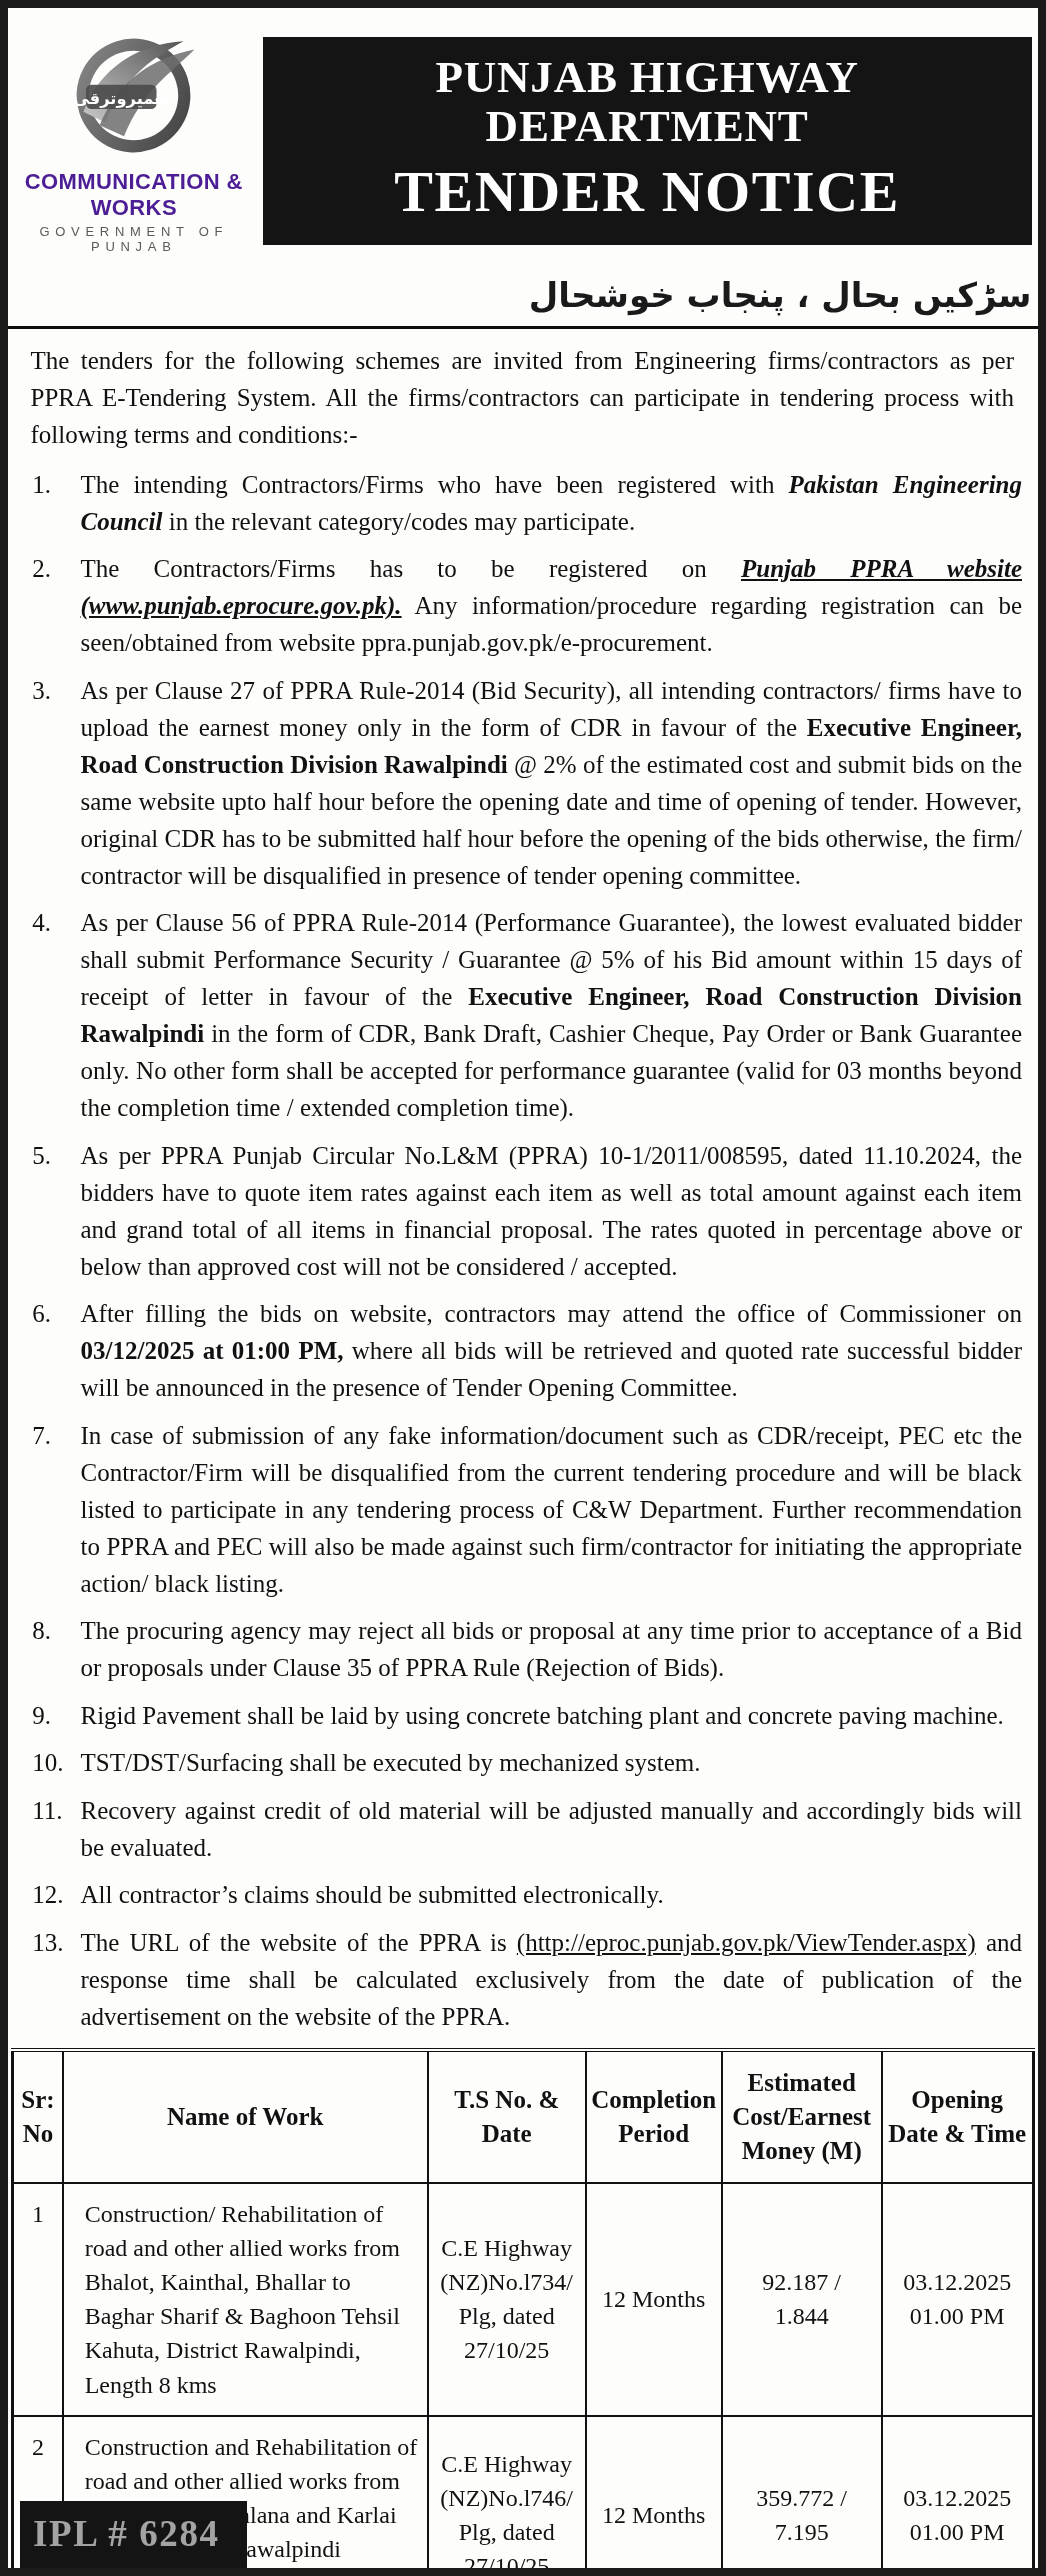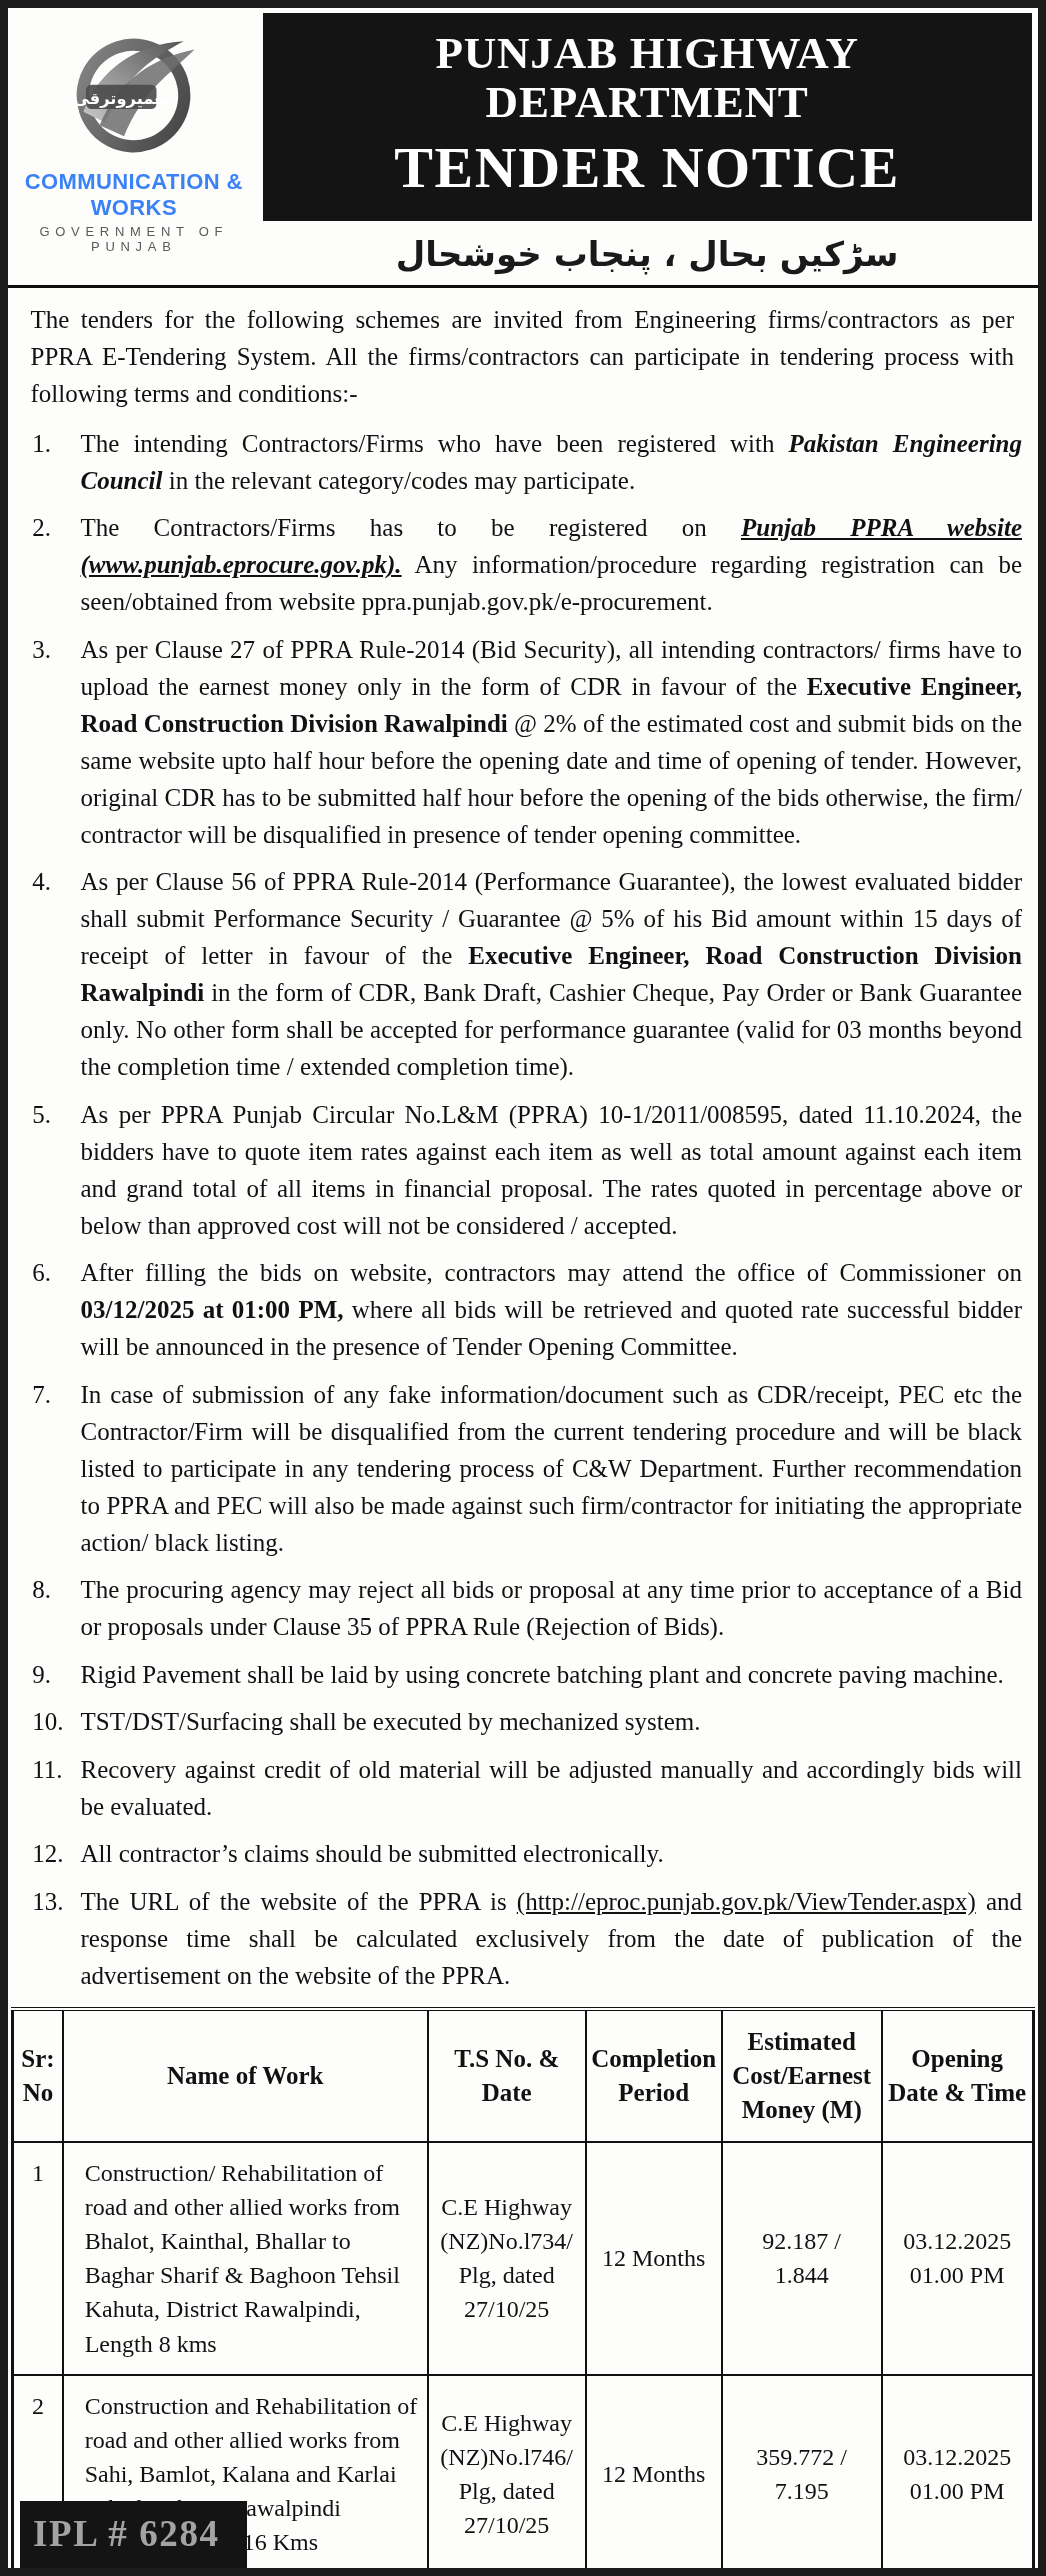--- a/index.html
+++ b/index.html
@@ -11,27 +11,27 @@
     background:#fdfdfc;
     border:8px solid #1b1b1b;
     font-family:"Liberation Serif", serif;
     color:#111;
     overflow:hidden;
   }
   
   .header{display:flex;align-items:flex-start;padding:4.8px 6.5px 0 4.8px;}
   .logo-block{flex:0 0 242px;text-align:center;padding-top:14.5px;}
   .logo-svg{display:block;margin:0 auto;}
-  .org-name{font-family:"Liberation Sans",sans-serif;font-weight:bold;font-size:22px;color:#3b82f6;margin-top:4.8px;letter-spacing:0.4px;}
+  .org-name{font-family:"Liberation Sans",sans-serif;font-weight:bold;font-size:22px;color:#4c1d95;margin-top:4.8px;letter-spacing:0.4px;}
   .gov-name{font-family:"Liberation Sans",sans-serif;font-size:13px;color:#5a5a5a;letter-spacing:5.7px;margin-top:3.2px;}
   .banner-col{flex:1;margin-left:8px;}
-  .banner{background:#141414;color:#fff;text-align:center;padding:16px 6.5px 21px;}
+  .banner{background:#141414;color:#fff;text-align:center;padding:16px 6.5px 21px;margin-top:24px;}
   .banner-title{font-weight:bold;font-size:45px;letter-spacing:0.8px;line-height:1.1;}
   .banner-subtitle{font-weight:bold;font-size:58px;letter-spacing:1.6px;line-height:1.1;margin-top:8px;}
-  .tagline{direction:rtl;text-align:center;font-family:"DejaVu Sans",sans-serif;font-weight:bold;font-size:34px;color:#1a1a1a;padding:13px 0 4.8px;}
+  .tagline{direction:rtl;font-family:"DejaVu Sans",sans-serif;font-weight:bold;font-size:34px;color:#1a1a1a;padding:13px 0 4.8px;margin-top:17px;}
   .top-rule{border:0;border-top:3.2px solid #0d0d0d;margin:6.5px 0 0;}
   
   .body-text{padding:13px 16px 0 14.5px;font-size:25px;line-height:1.48;}
   .intro{margin:0 8px 13px;text-align:justify;}
   .term{display:flex;margin:0 0 10.5px;}
   .term-num{flex:0 0 58px;padding-left:9.7px;box-sizing:border-box;}
   .term-text{flex:1;margin:0;text-align:justify;}
   .b{font-weight:bold;}
   .i{font-style:italic;}
   .u{text-decoration:underline;}

